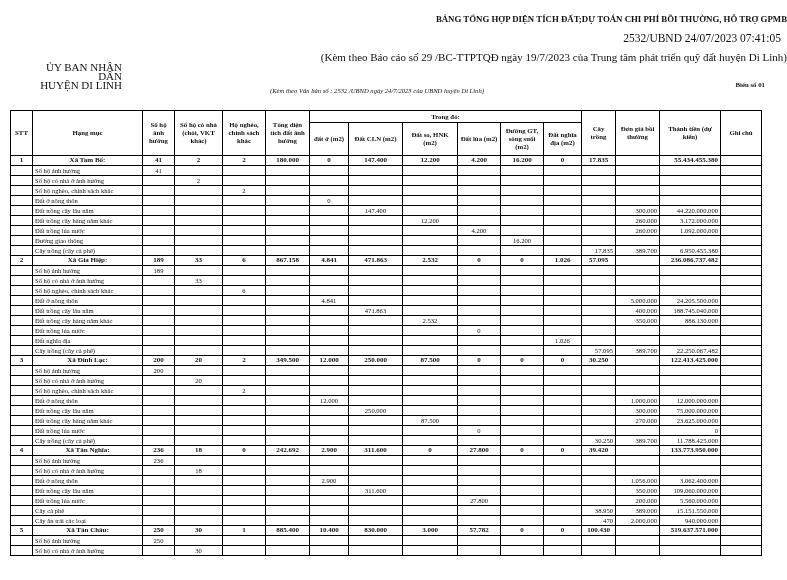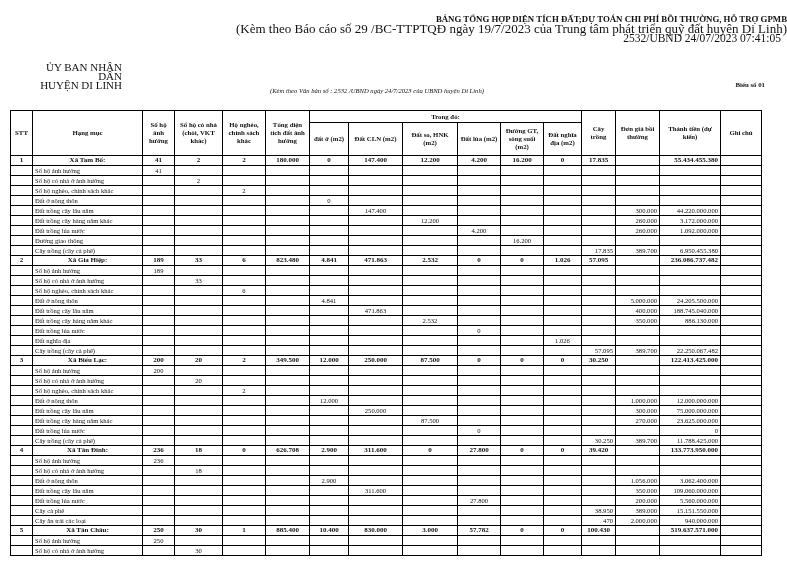--- a/index.html
+++ b/index.html
@@ -1,21 +1,21 @@
 <!DOCTYPE html>
 <html><head>
 <meta charset="utf-8">
 <style>
   html, body { margin: 0; padding: 0; background: #ffffff; }
   body { width: 787px; height: 580px; position: relative; overflow: hidden; font-family: "Liberation Serif", serif; color: #111; }
   .stamp { position: absolute; top: 12px; right: 6px; font-size: 11.5px; margin-top: 20px; }
   .title-block { position: absolute; top: 14px; left: 0; width: 787px; text-align: right; }
   .title-block .t1 { font-size: 8.8px; font-weight: bold; line-height: 10px; }
   .title-block .t2 { font-size: 8.8px; font-weight: bold; line-height: 10px; }
-  .title-block .t3 { font-size: 13px; line-height: 10px; }
+  .title-block .t3 { font-size: 11px; line-height: 10px; margin-top: 28px; }
   .agency { position: absolute; top: 63px; left: 22px; width: 100px; text-align: right; font-size: 11px; font-weight: normal; line-height: 9px; }
   .attach-note { position: absolute; top: 87px; left: 270px; font-size: 6.6px; font-style: italic; }
   .form-no { position: absolute; top: 81px; right: 22px; font-size: 6.8px; font-weight: bold; }
   table { position: absolute; top: 110px; left: 10px; border-collapse: collapse; table-layout: fixed; width: 745px; }
   td, th { border: 1px solid #000; padding: 0 2px; font-size: 6.6px; height: 9px; line-height: 9px; white-space: nowrap; overflow: hidden; }
   th { font-weight: bold; text-align: center; white-space: normal; line-height: 8px; font-size: 6.8px; }
   thead tr.h1 th { height: 11px; }
   thead tr.h2 th { height: 32px; }
   td.r { text-align: right; }
   td.c { text-align: center; }
@@ -262,21 +262,21 @@
         <td class="r">389.700</td>
         <td class="r">6.950.455.380</td>
         <td></td>
       </tr>
       <tr class="group">
         <td class="c">2</td>
         <td class="name">Xã Gia Hiệp:</td>
         <td class="c">189</td>
         <td class="c">33</td>
         <td class="c">6</td>
-        <td class="c">823.480</td>
+        <td class="c">867.158</td>
         <td class="c">4.841</td>
         <td class="c">471.863</td>
         <td class="c">2.532</td>
         <td class="c">0</td>
         <td class="c">0</td>
         <td class="c">1.026</td>
         <td class="c">57.095</td>
         <td class="c"></td>
         <td class="r">236.086.737.482</td>
         <td></td>
@@ -438,21 +438,21 @@
         <td class="c"></td>
         <td class="c"></td>
         <td class="c"></td>
         <td class="r">57.095</td>
         <td class="r">389.700</td>
         <td class="r">22.250.067.482</td>
         <td></td>
       </tr>
       <tr class="group">
         <td class="c">3</td>
-        <td class="name">Xã Biểu Lạc:</td>
+        <td class="name">Xã Đinh Lạc:</td>
         <td class="c">200</td>
         <td class="c">20</td>
         <td class="c">2</td>
         <td class="c">349.500</td>
         <td class="c">12.000</td>
         <td class="c">250.000</td>
         <td class="c">87.500</td>
         <td class="c">0</td>
         <td class="c">0</td>
         <td class="c">0</td>
@@ -600,25 +600,25 @@
         <td class="c"></td>
         <td class="c"></td>
         <td class="c"></td>
         <td class="r">30.250</td>
         <td class="r">389.700</td>
         <td class="r">11.788.425.000</td>
         <td></td>
       </tr>
       <tr class="group">
         <td class="c">4</td>
-        <td class="name">Xã Tân Đinh:</td>
+        <td class="name">Xã Tân Nghĩa:</td>
         <td class="c">236</td>
         <td class="c">18</td>
         <td class="c">0</td>
-        <td class="c">626.708</td>
+        <td class="c">242.692</td>
         <td class="c">2.900</td>
         <td class="c">311.600</td>
         <td class="c">0</td>
         <td class="c">27.800</td>
         <td class="c">0</td>
         <td class="c">0</td>
         <td class="c">39.420</td>
         <td class="c"></td>
         <td class="r">133.773.950.000</td>
         <td></td>

